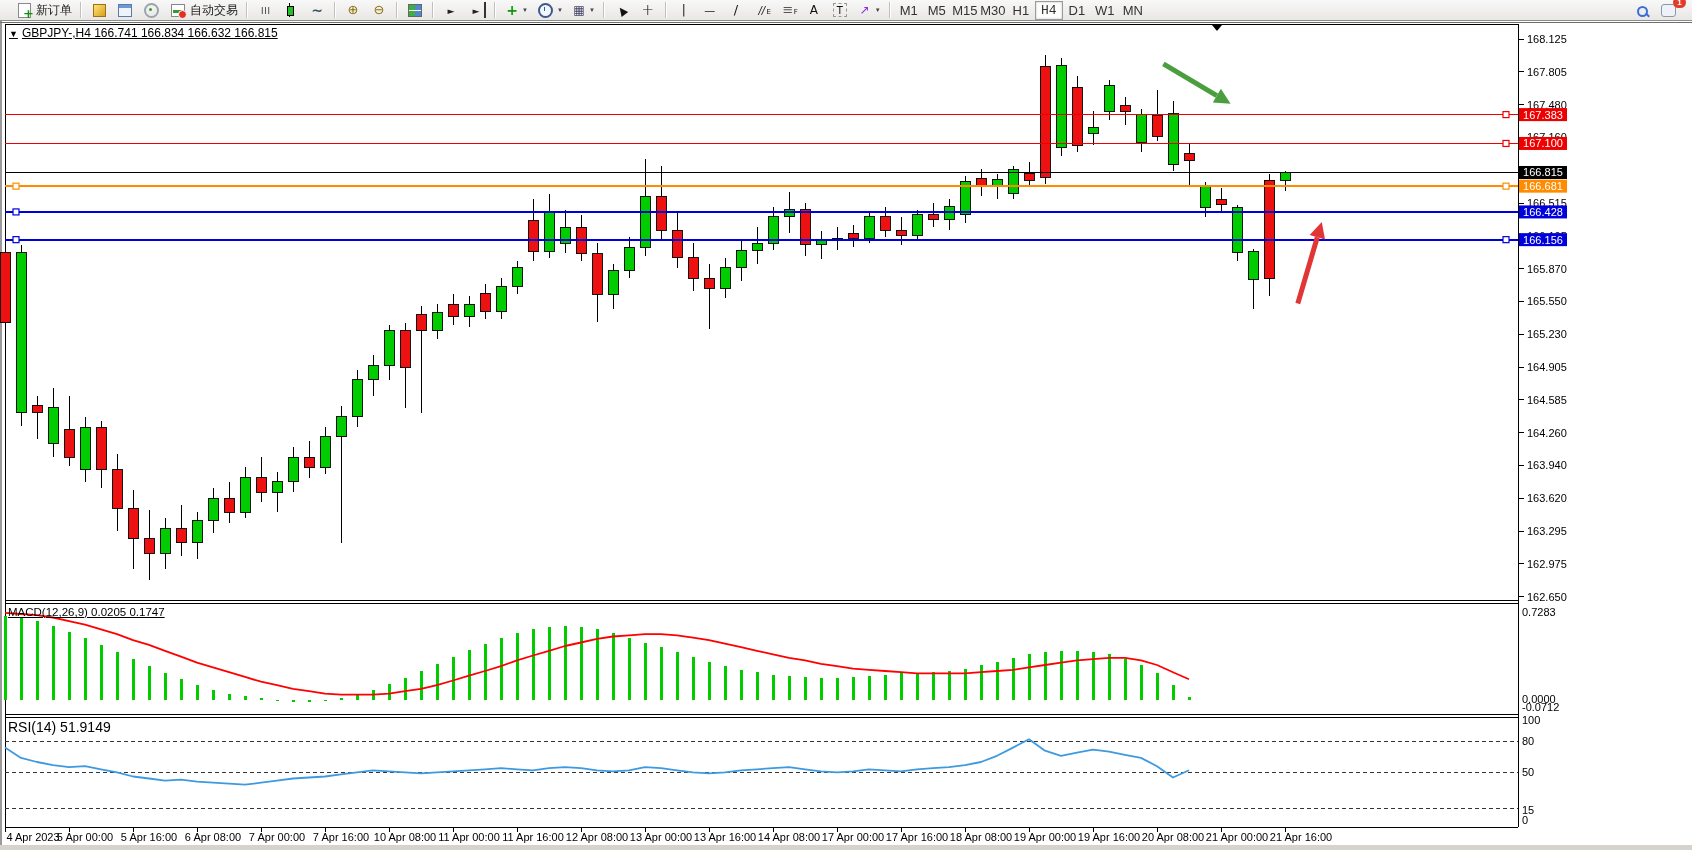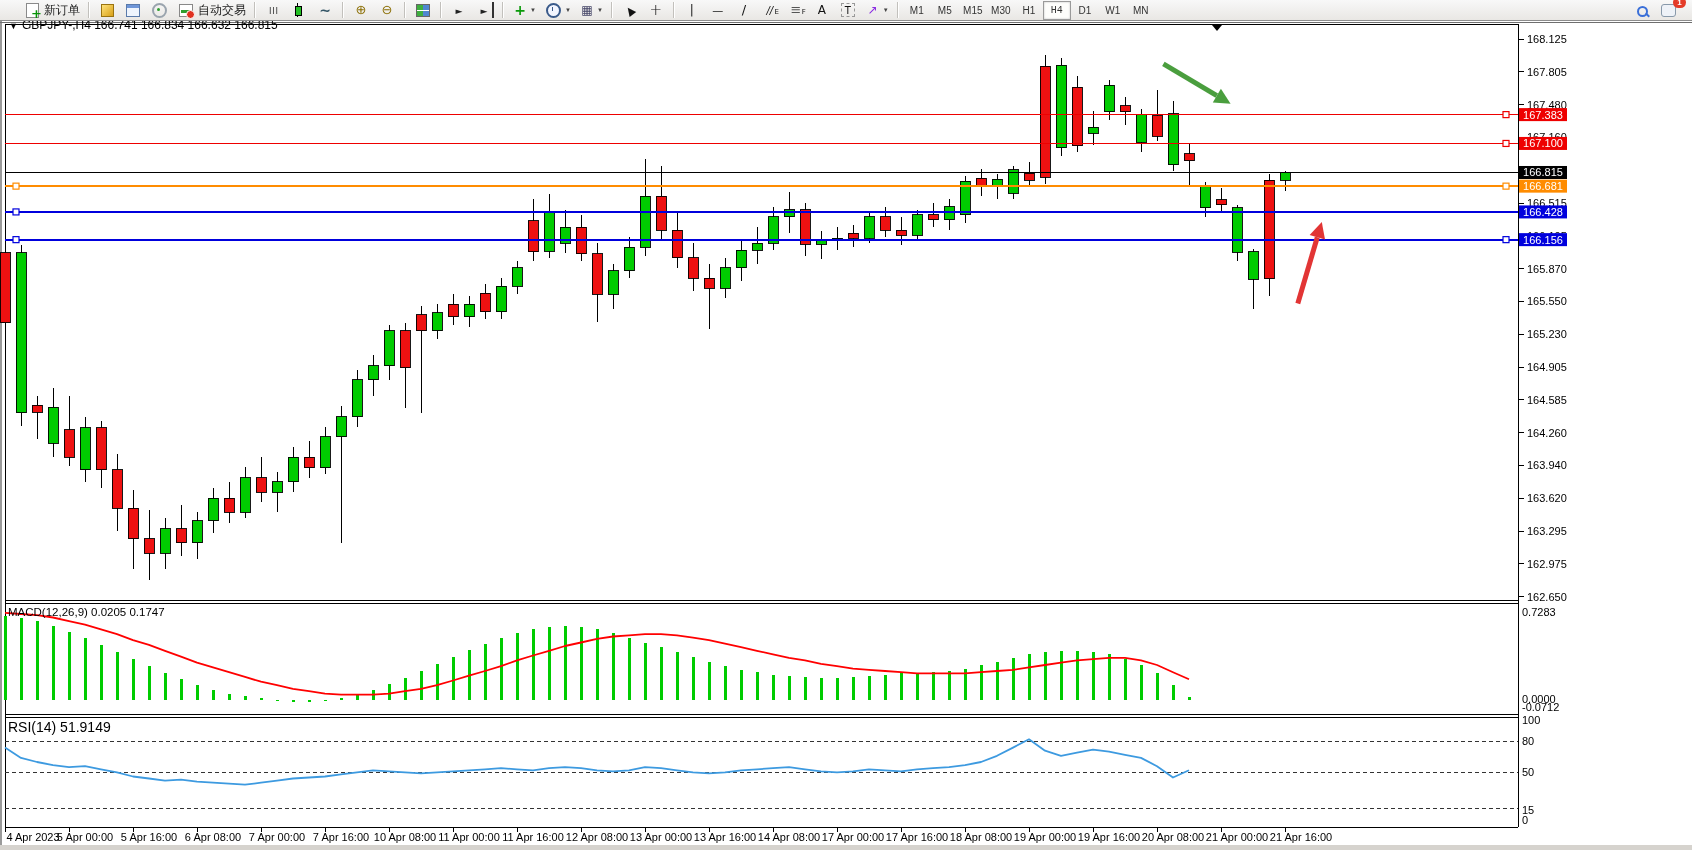--- a/index.html
+++ b/index.html
@@ -2,28 +2,28 @@
 <html><head>
 <meta charset="utf-8">
 <style>
   html,body{margin:0;padding:0;background:#fff;width:1692px;height:850px;overflow:hidden;
     font-family:"Liberation Sans","DejaVu Sans",sans-serif;}
   #stage{position:relative;width:1692px;height:850px;background:#fff;}
 
   
   #toolbar{position:absolute;left:0;top:0;width:1692px;height:21px;
     background:linear-gradient(#f8f8f8,#e9e7e4);border-bottom:1px solid #8d8d8d;
-    display:flex;align-items:center;padding-left:20px;box-sizing:border-box;font-size:12px;color:#222;z-index:5;}
+    display:flex;align-items:center;padding-left:12px;box-sizing:border-box;font-size:12px;color:#222;z-index:5;}
   .tbtn{height:18px;min-width:18px;display:inline-flex;align-items:center;justify-content:center;
     margin:0 1px;padding:0 2px;border:1px solid transparent;border-radius:2px;cursor:default;}
   .tbtn .lbl{margin-left:3px;white-space:nowrap;}
   .sep{width:1px;height:16px;background:#c2c0bc;border-right:1px solid #fff;margin:0 4px;}
   .dd{font-size:6px;color:#444;margin-left:2px;}
   .tf{width:26px;height:17px;display:inline-flex;align-items:center;justify-content:center;
-    font-size:10px;color:#333;border:1px solid transparent;margin:0;}
+    font-size:13px;color:#333;border:1px solid transparent;margin:0;}
   .tf.active{background:#fdfdfb;border:1px solid #9a9a9a;box-shadow:inset 0 0 2px #bbb;font-family:Liberation Mono, monospace;}
   #tb-right{position:absolute;right:10px;top:1px;height:19px;display:flex;align-items:center;}
 
   
   .ic{width:16px;height:16px;display:inline-block;position:relative;
       font:12px "DejaVu Sans",sans-serif;line-height:16px;text-align:center;}
   .ic-doc-plus{background:#fff;border:1px solid #8a8a8a;width:11px;height:13px;margin:0 2px;}
   .ic-doc-plus::after{content:"+";position:absolute;right:-4px;bottom:-5px;color:#089408;font-weight:bold;font-size:13px;}
   .ic-cube-gold{width:11px;height:11px;margin:2px;background:linear-gradient(135deg,#ffe27a,#d8a018);border:1px solid #9a7310;}
   .ic-window-blue{width:12px;height:11px;margin:2px;background:#eef4fd;border:1px solid #5a7aaa;}
@@ -66,23 +66,23 @@
   .ic-arrows::before{content:"↗";color:#8a2be2;font-size:12px;}
   .ic-search{width:12px;height:12px;margin:2px;}
   .ic-search::before{content:"";position:absolute;left:1px;top:1px;width:7px;height:7px;border:2px solid #3a6fd8;border-radius:50%;}
   .ic-search::after{content:"";position:absolute;left:9px;top:9px;width:5px;height:2px;background:#3a6fd8;transform:rotate(45deg);}
   .ic-chat{width:13px;height:11px;margin:2px;background:#eef2f8;border:1px solid #8899aa;border-radius:3px;}
   .badge{position:absolute;right:-6px;top:-5px;min-width:11px;height:11px;background:#e43b28;color:#fff;
     font-size:8px;line-height:11px;border-radius:6px;padding:0 1px;font-weight:bold;text-align:center;}
 
   
   .panel-label{position:absolute;font-size:12px;color:#000;z-index:3;white-space:nowrap;}
-  #chart-title{left:9px;top:18px;}
+  #chart-title{left:9px;top:26px;text-decoration:underline;}
   #chart-title .tri{font-size:9px;margin-right:4px;}
-  #macd-label{left:8px;top:606px;font-size:11.5px;}
+  #macd-label{left:8px;top:606px;font-size:11.5px;text-decoration:underline;}
   #rsi-label{left:8px;top:719px;font-size:14px;}
   svg{position:absolute;left:0;top:0;z-index:1;}
 </style>
 </head>
 <body>
 <div id="stage">
 
   <div id="toolbar">
       <span class="tbtn">
         <span class="ic ic-doc-plus"></span>

